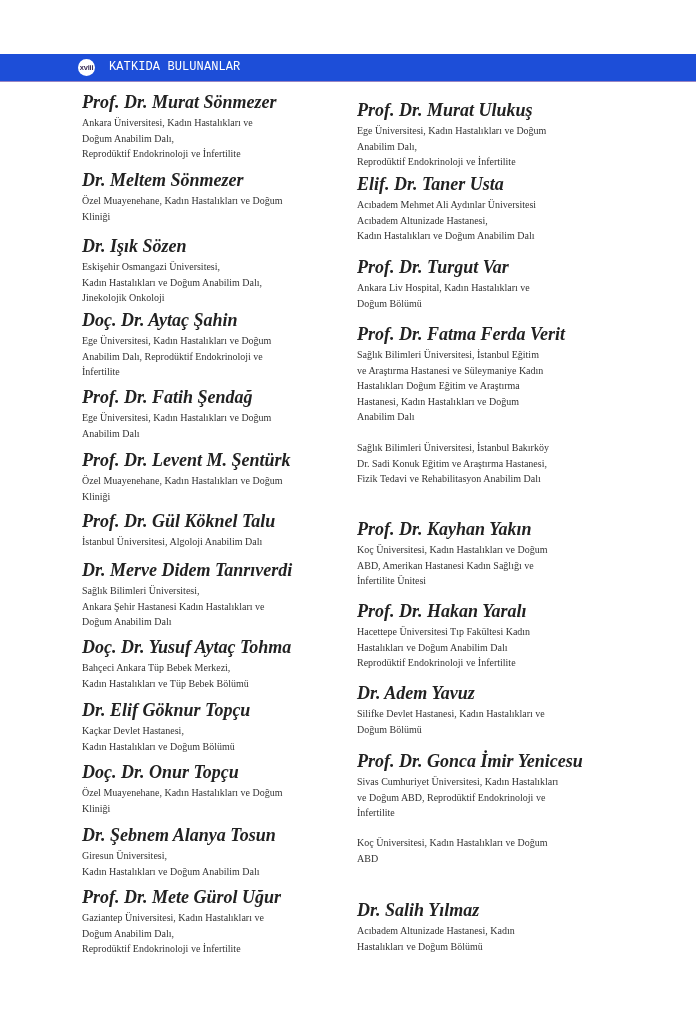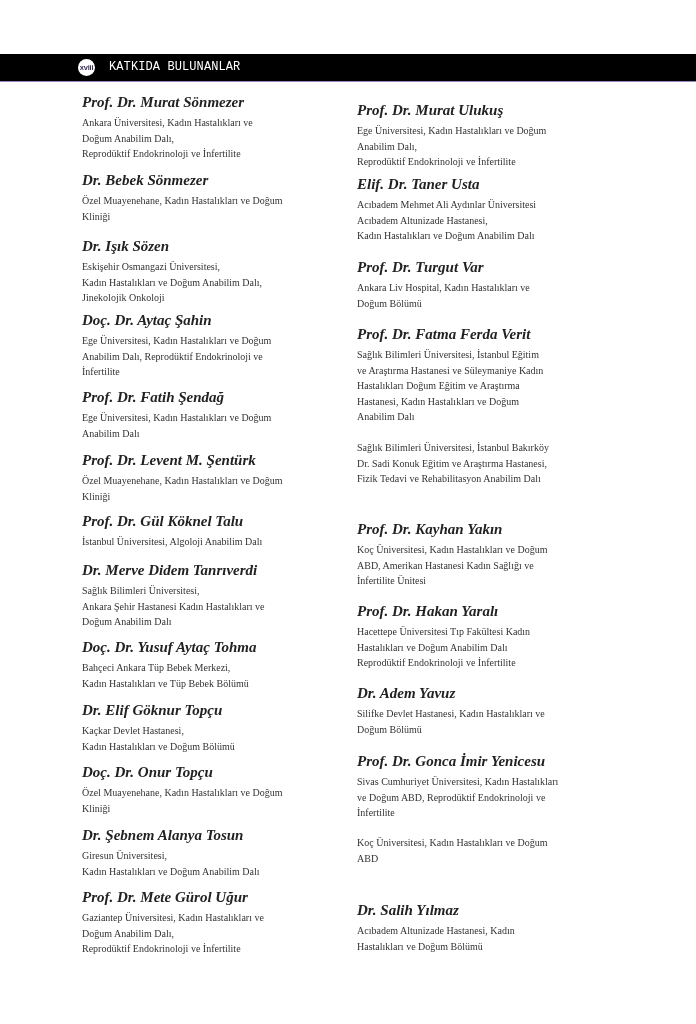--- a/index.html
+++ b/index.html
@@ -14,21 +14,21 @@
       overflow: hidden;
       font-family: "Liberation Serif", "DejaVu Serif", serif;
       color: #2a2a2a;
     }
     .header-bar {
       position: absolute;
       left: 0;
       top: 54px;
       width: 696px;
       height: 27px;
-      background: #000000;
+      background: #1d4ed8;
       border-bottom: 1px solid #9a85c2;
     }
     .page-badge {
       position: absolute;
       left: 78px;
       top: 5px;
       width: 17px;
       height: 17px;
       border-radius: 50%;
       background: #ffffff;
@@ -57,21 +57,21 @@
     .col-left { left: 82px; width: 270px; }
     .col-right { left: 357px; width: 285px; }
     .entry {
       position: absolute;
       left: 0;
       width: 100%;
     }
     .entry-name {
       font-style: italic;
       font-weight: bold;
-      font-size: 15px;
+      font-size: 18px;
       line-height: 15px;
       color: #222222;
       margin: 0 0 5px 0;
       white-space: nowrap;
     }
     .entry-affil {
       font-size: 10px;
       line-height: 15.6px;
       color: #333333;
       white-space: pre-line;
@@ -86,21 +86,21 @@
 </div>
 
 <div class="column col-left">
   <div class="entry" style="top:0px">
     <div class="entry-name">Prof. Dr. Murat Sönmezer</div>
     <div class="entry-affil">Ankara Üniversitesi, Kadın Hastalıkları ve
 Doğum Anabilim Dalı,
 Reprodüktif Endokrinoloji ve İnfertilite</div>
   </div>
   <div class="entry" style="top:78px">
-    <div class="entry-name">Dr. Bebek Sönmezer</div>
+    <div class="entry-name">Dr. Meltem Sönmezer</div>
     <div class="entry-affil">Özel Muayenehane, Kadın Hastalıkları ve Doğum
 Kliniği</div>
   </div>
   <div class="entry" style="top:144px">
     <div class="entry-name">Dr. Işık Sözen</div>
     <div class="entry-affil">Eskişehir Osmangazi Üniversitesi,
 Kadın Hastalıkları ve Doğum Anabilim Dalı,
 Jinekolojik Onkoloji</div>
   </div>
   <div class="entry" style="top:218px">

